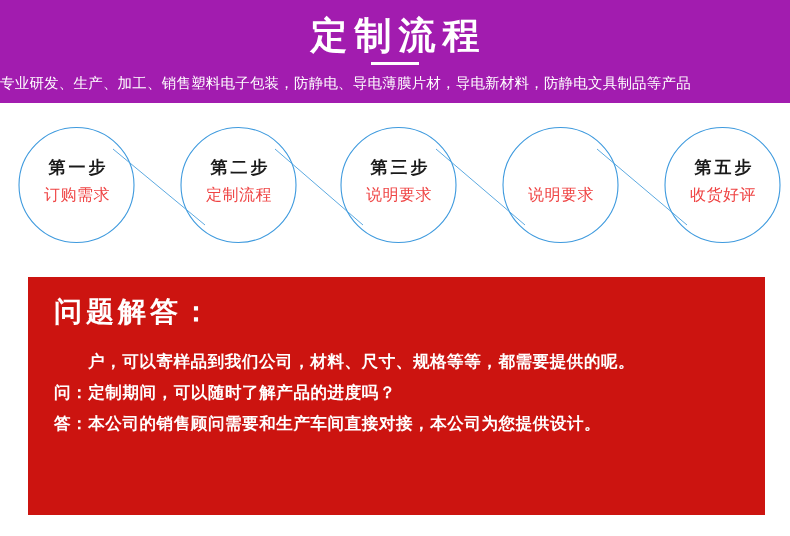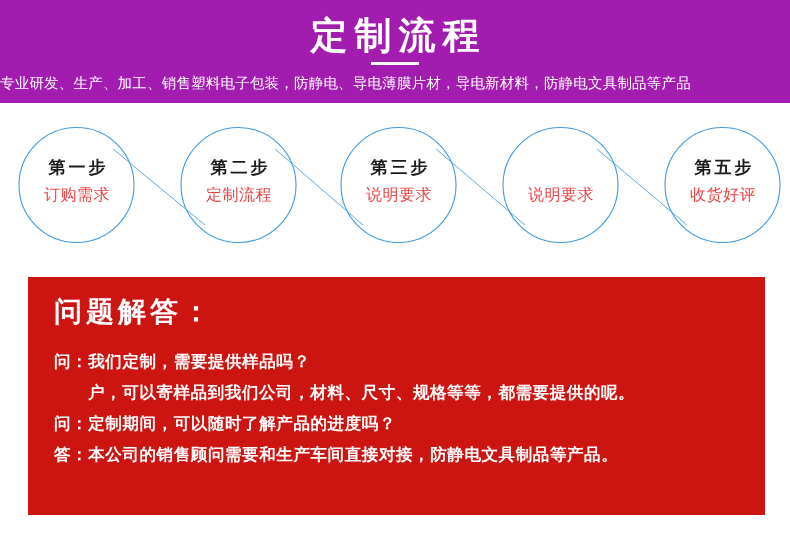--- a/index.html
+++ b/index.html
@@ -193,18 +193,17 @@
   <div class="step" style="left:665px;top:24px;">
     <div class="step-title">第五步</div>
     <div class="step-desc">收货好评</div>
   </div>
 
 </div>
 
 <div class="faq">
   <div class="faq-title">问题解答：</div>
   <div class="faq-list">
-    <div class="faq-line bold">问：我们定制，需要提供样品吗？</div>
     <div class="faq-line bold indent">户，可以寄样品到我们公司，材料、尺寸、规格等等，都需要提供的呢。</div>
     <div class="faq-line bold">问：定制期间，可以随时了解产品的进度吗？</div>
-    <div class="faq-line bold">答：本公司的销售顾问需要和生产车间直接对接，防静电文具制品等产品。</div>
+    <div class="faq-line bold">答：本公司的销售顾问需要和生产车间直接对接，本公司为您提供设计。</div>
   </div>
 </div>
 
 </body></html>

